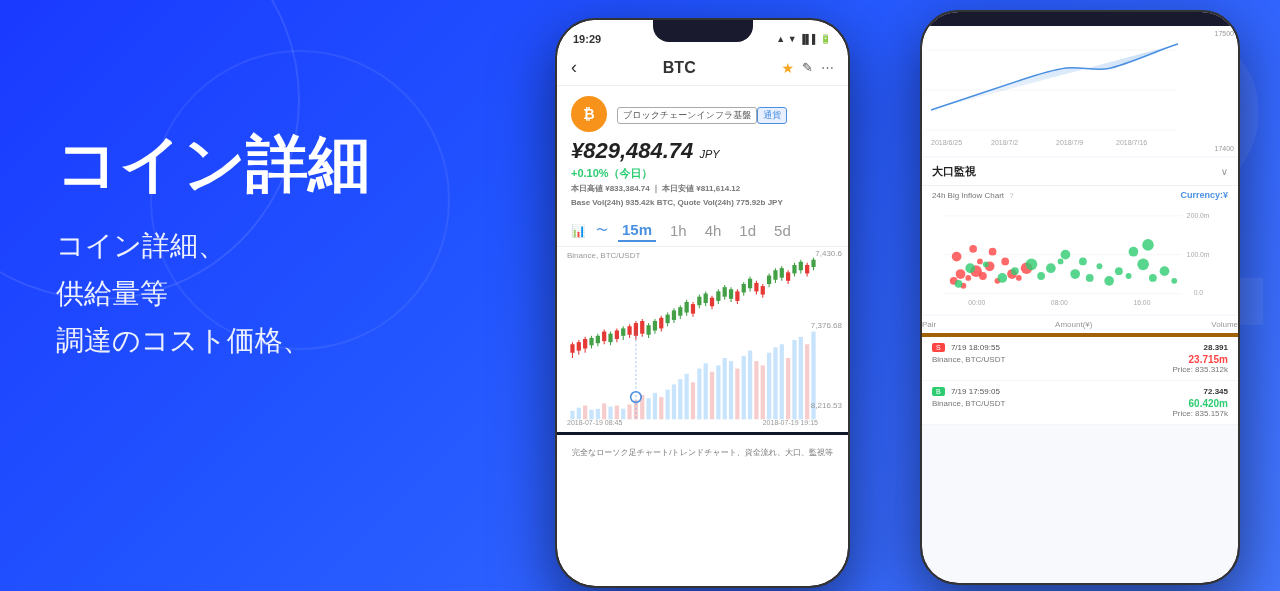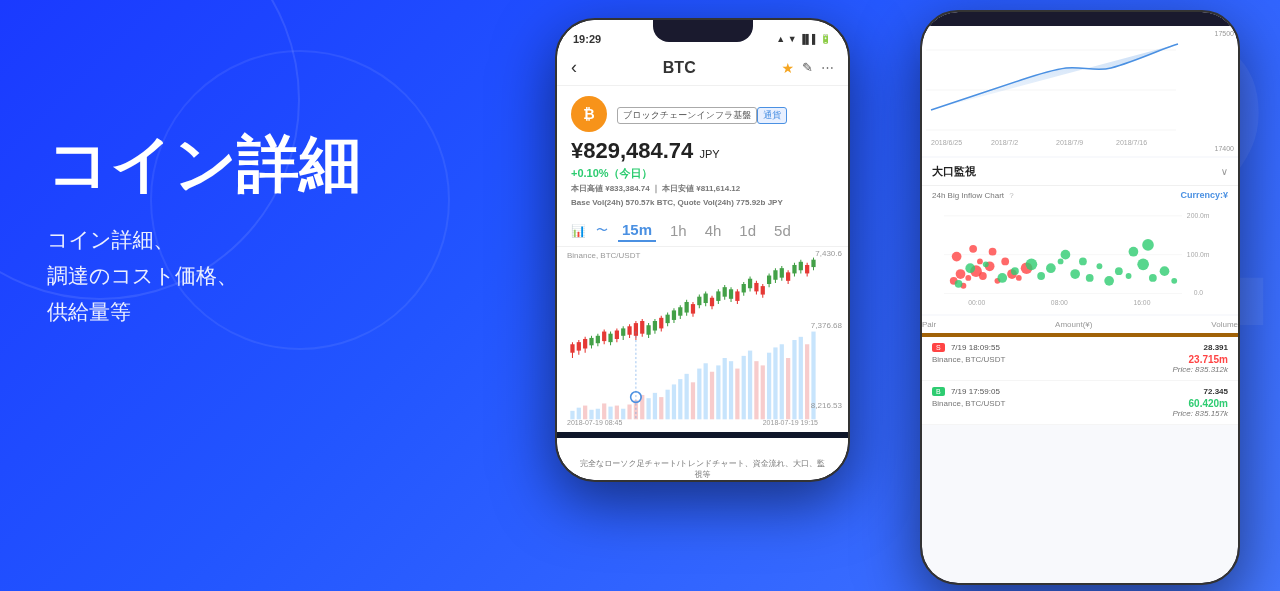--- a/index.html
+++ b/index.html
@@ -21,45 +21,45 @@
       font-weight: 900;
       color: rgba(255,255,255,0.07);
       line-height: 1;
       z-index: 0;
       user-select: none;
     }
 
     
     .left-text {
       position: absolute;
-      left: 47px;
+      left: 56px;
       top: 130px;
       z-index: 2;
     }
     .left-title {
       font-size: 62px;
       font-weight: 900;
       color: white;
       line-height: 1.1;
       margin-bottom: 24px;
     }
     .left-subtitle {
-      font-size: 21px;
+      font-size: 28px;
       font-weight: 500;
       color: rgba(255,255,255,0.92);
       line-height: 1.7;
     }
 
     
     .phone-main {
       position: absolute;
       left: 555px;
       top: 18px;
       width: 295px;
-      height: 464px;
+      height: 570px;
       z-index: 3;
     }
     .phone-shell {
       width: 100%;
       height: 100%;
       background: #1a1a2e;
       border-radius: 40px;
       box-shadow: 0 20px 60px rgba(0,0,0,0.5);
       overflow: hidden;
       position: relative;
@@ -142,21 +142,21 @@
       border: 1px solid #aaa;
     }
     .coin-tag-blue {
       background: #e8f0ff;
       border-color: #4a90e2;
       color: #4a90e2;
     }
 
     
     .price-section { padding: 0 14px 6px; }
-    .price-main { font-size: 22px; font-weight: 800; color: #222; }
+    .price-main { font-size: 22px; font-weight: 800; color: #222; font-style: italic; }
     .price-main .price-unit { font-size: 11px; font-weight: 500; }
     .price-change { color: #2ecc71; font-size: 11px; font-weight: 600; margin-top: 2px; }
     .price-details { font-size: 8px; color: #777; margin-top: 2px; line-height: 1.5; font-weight: bold; }
 
     
     .tf-tabs {
       display: flex;
       align-items: center;
       padding: 4px 14px;
       gap: 10px;
@@ -194,22 +194,22 @@
       width: 100%;
       height: 100%;
     }
 
     
     .chart-footnote {
       background: white;
       font-size: 8px;
       color: #777;
       text-align: center;
-      padding: 20px;
-      border-top: 6px solid #0f172a;
+      padding: 12px;
+      border-top: 3px solid #0f172a;
     }
 
     
     .phone-right {
       position: absolute;
       left: 920px;
       top: 10px;
       width: 320px;
       height: 575px;
       z-index: 2;
@@ -338,21 +338,21 @@
     .trade-item-header {
       display: flex;
       justify-content: space-between;
       margin-bottom: 2px;
     }
     .trade-date { color: #555; }
     .trade-volume { color: #333; font-weight: 600; }
     .trade-pair { color: #777; }
     .trade-amount-sell { color: #ff4444; font-weight: 700; font-size: 10px; }
     .trade-amount-buy { color: #2ecc71; font-weight: 700; font-size: 10px; }
-    .trade-price { color: #777; font-style: italic; }
+    .trade-price { color: #777; }
     .trade-badge-sell {
       display: inline-block;
       background: #ff4444;
       color: white;
       font-size: 7px;
       padding: 1px 4px;
       border-radius: 2px;
       margin-right: 4px;
     }
     .trade-badge-buy {
@@ -387,22 +387,22 @@
 <body>
 
 <div class="bg-circle1"></div>
 <div class="bg-circle2"></div>
 <div class="bg-number">2</div>
 
 <div class="left-text">
   <div class="left-title">コイン詳細</div>
   <div class="left-subtitle">
     <div>コイン詳細、</div>
+    <div>供給量等</div>
     <div>調達のコスト価格、</div>
-    <div>供給量等</div>
   </div>
 </div>
 
 <div class="phone-main">
   <div class="phone-shell">
     <div class="phone-screen">
       <div class="notch"></div>
 
       <div class="status-bar">
         <span class="status-time">19:29</span>
@@ -431,21 +431,21 @@
         </div>
       </div>
 
       <div class="price-section">
         <div class="price-main">
           <span>¥829,484.74</span>
           <span class="price-unit">JPY</span>
         </div>
         <div class="price-change">+0.10%（今日）</div>
         <div class="price-details">本日高値 ¥833,384.74 ｜ 本日安値 ¥811,614.12</div>
-        <div class="price-details">Base Vol(24h) 570.57k BTC, Quote Vol(24h) 775.92b JPY</div>
+        <div class="price-details">Base Vol(24h) 935.42k BTC, Quote Vol(24h) 775.92b JPY</div>
       </div>
 
       <div class="tf-tabs">
         <span class="tf-icon">📊</span>
         <span class="tf-icon">〜</span>
         <span class="tf-btn active">15m</span>
         <span class="tf-btn">1h</span>
         <span class="tf-btn">4h</span>
         <span class="tf-btn">1d</span>
         <span class="tf-btn">5d</span>

